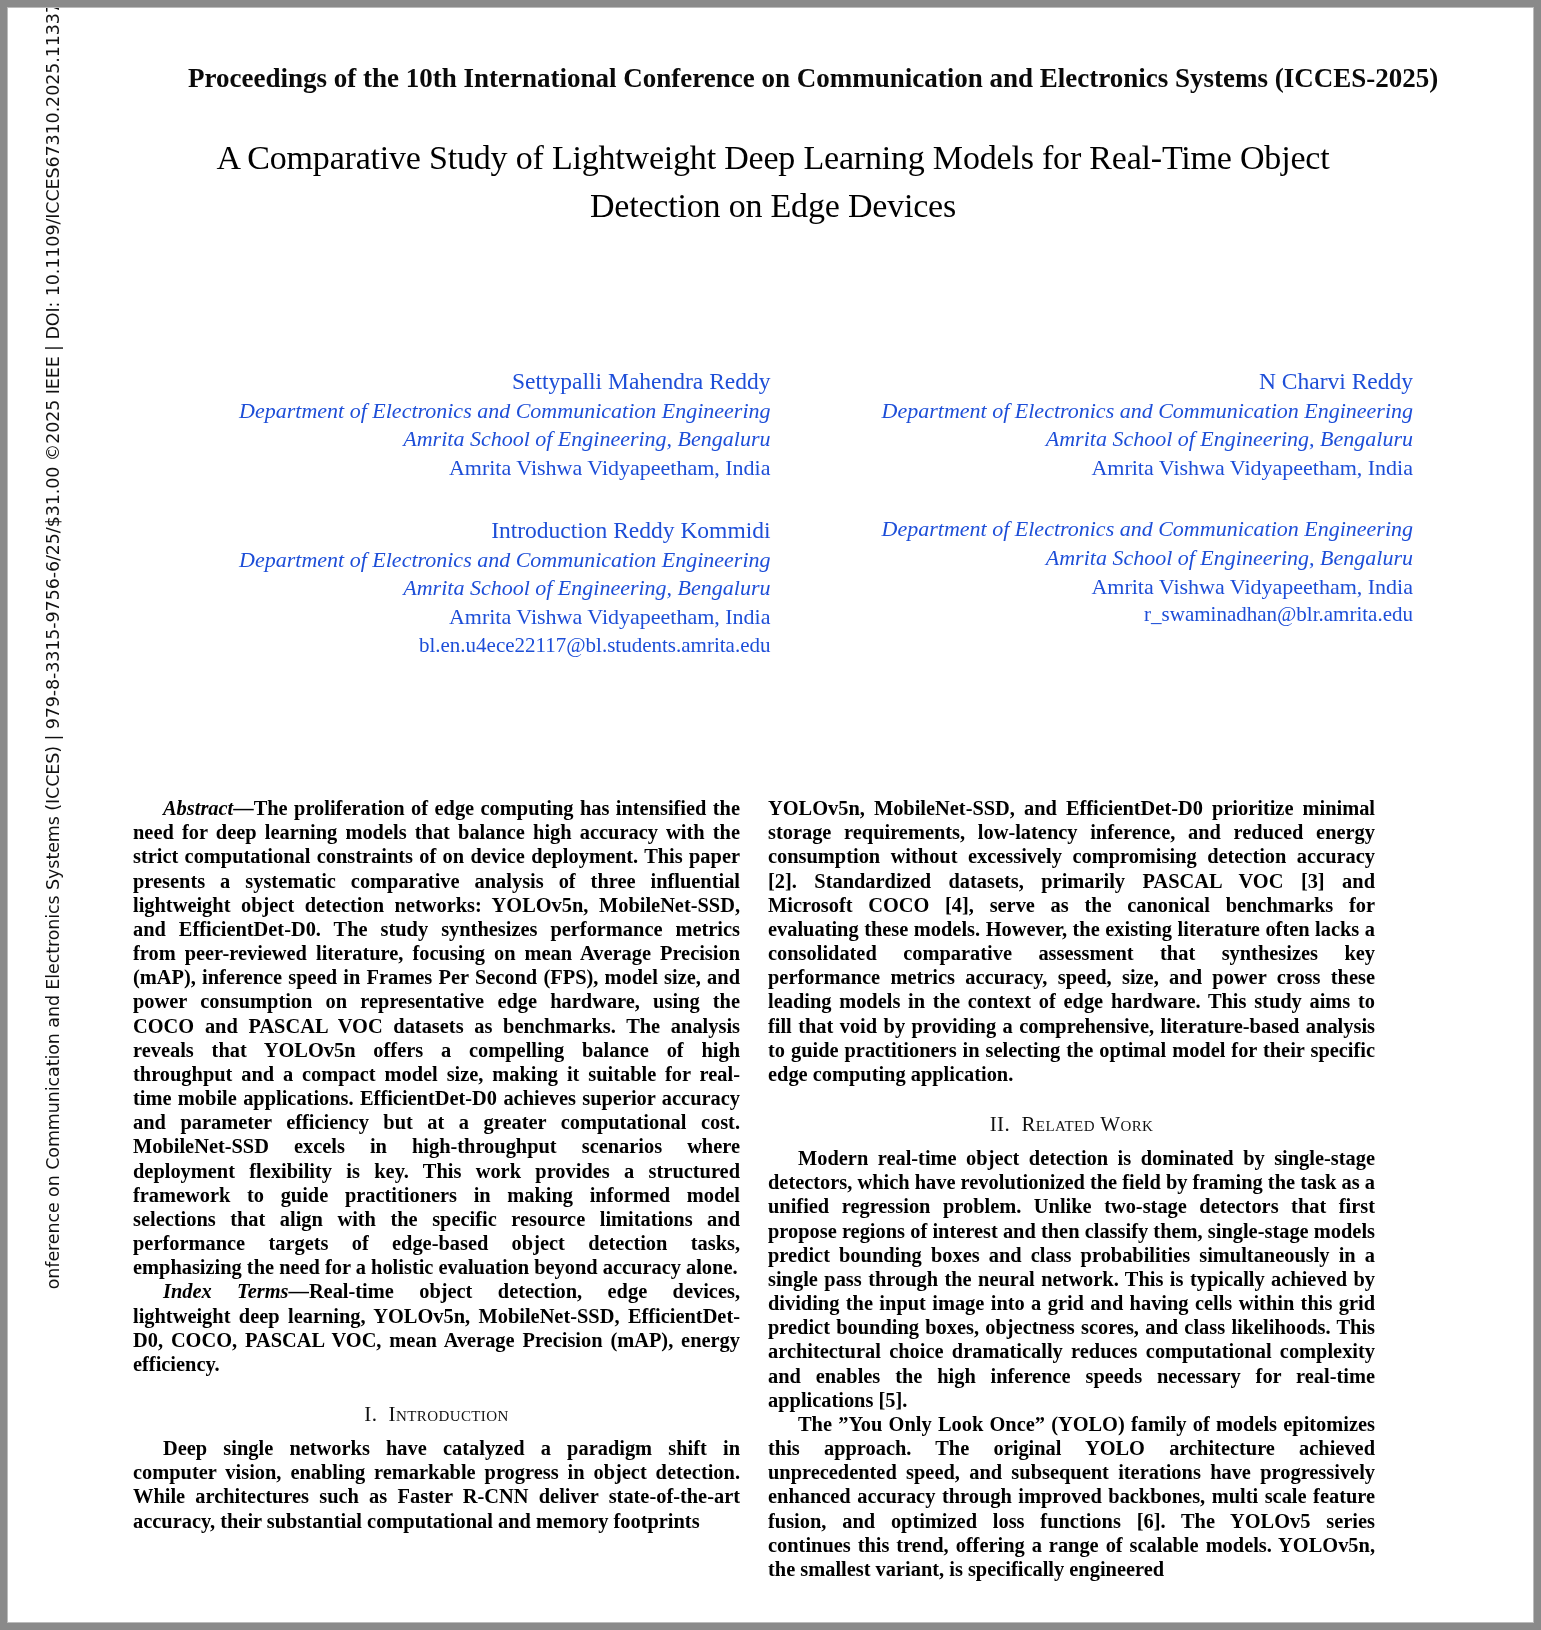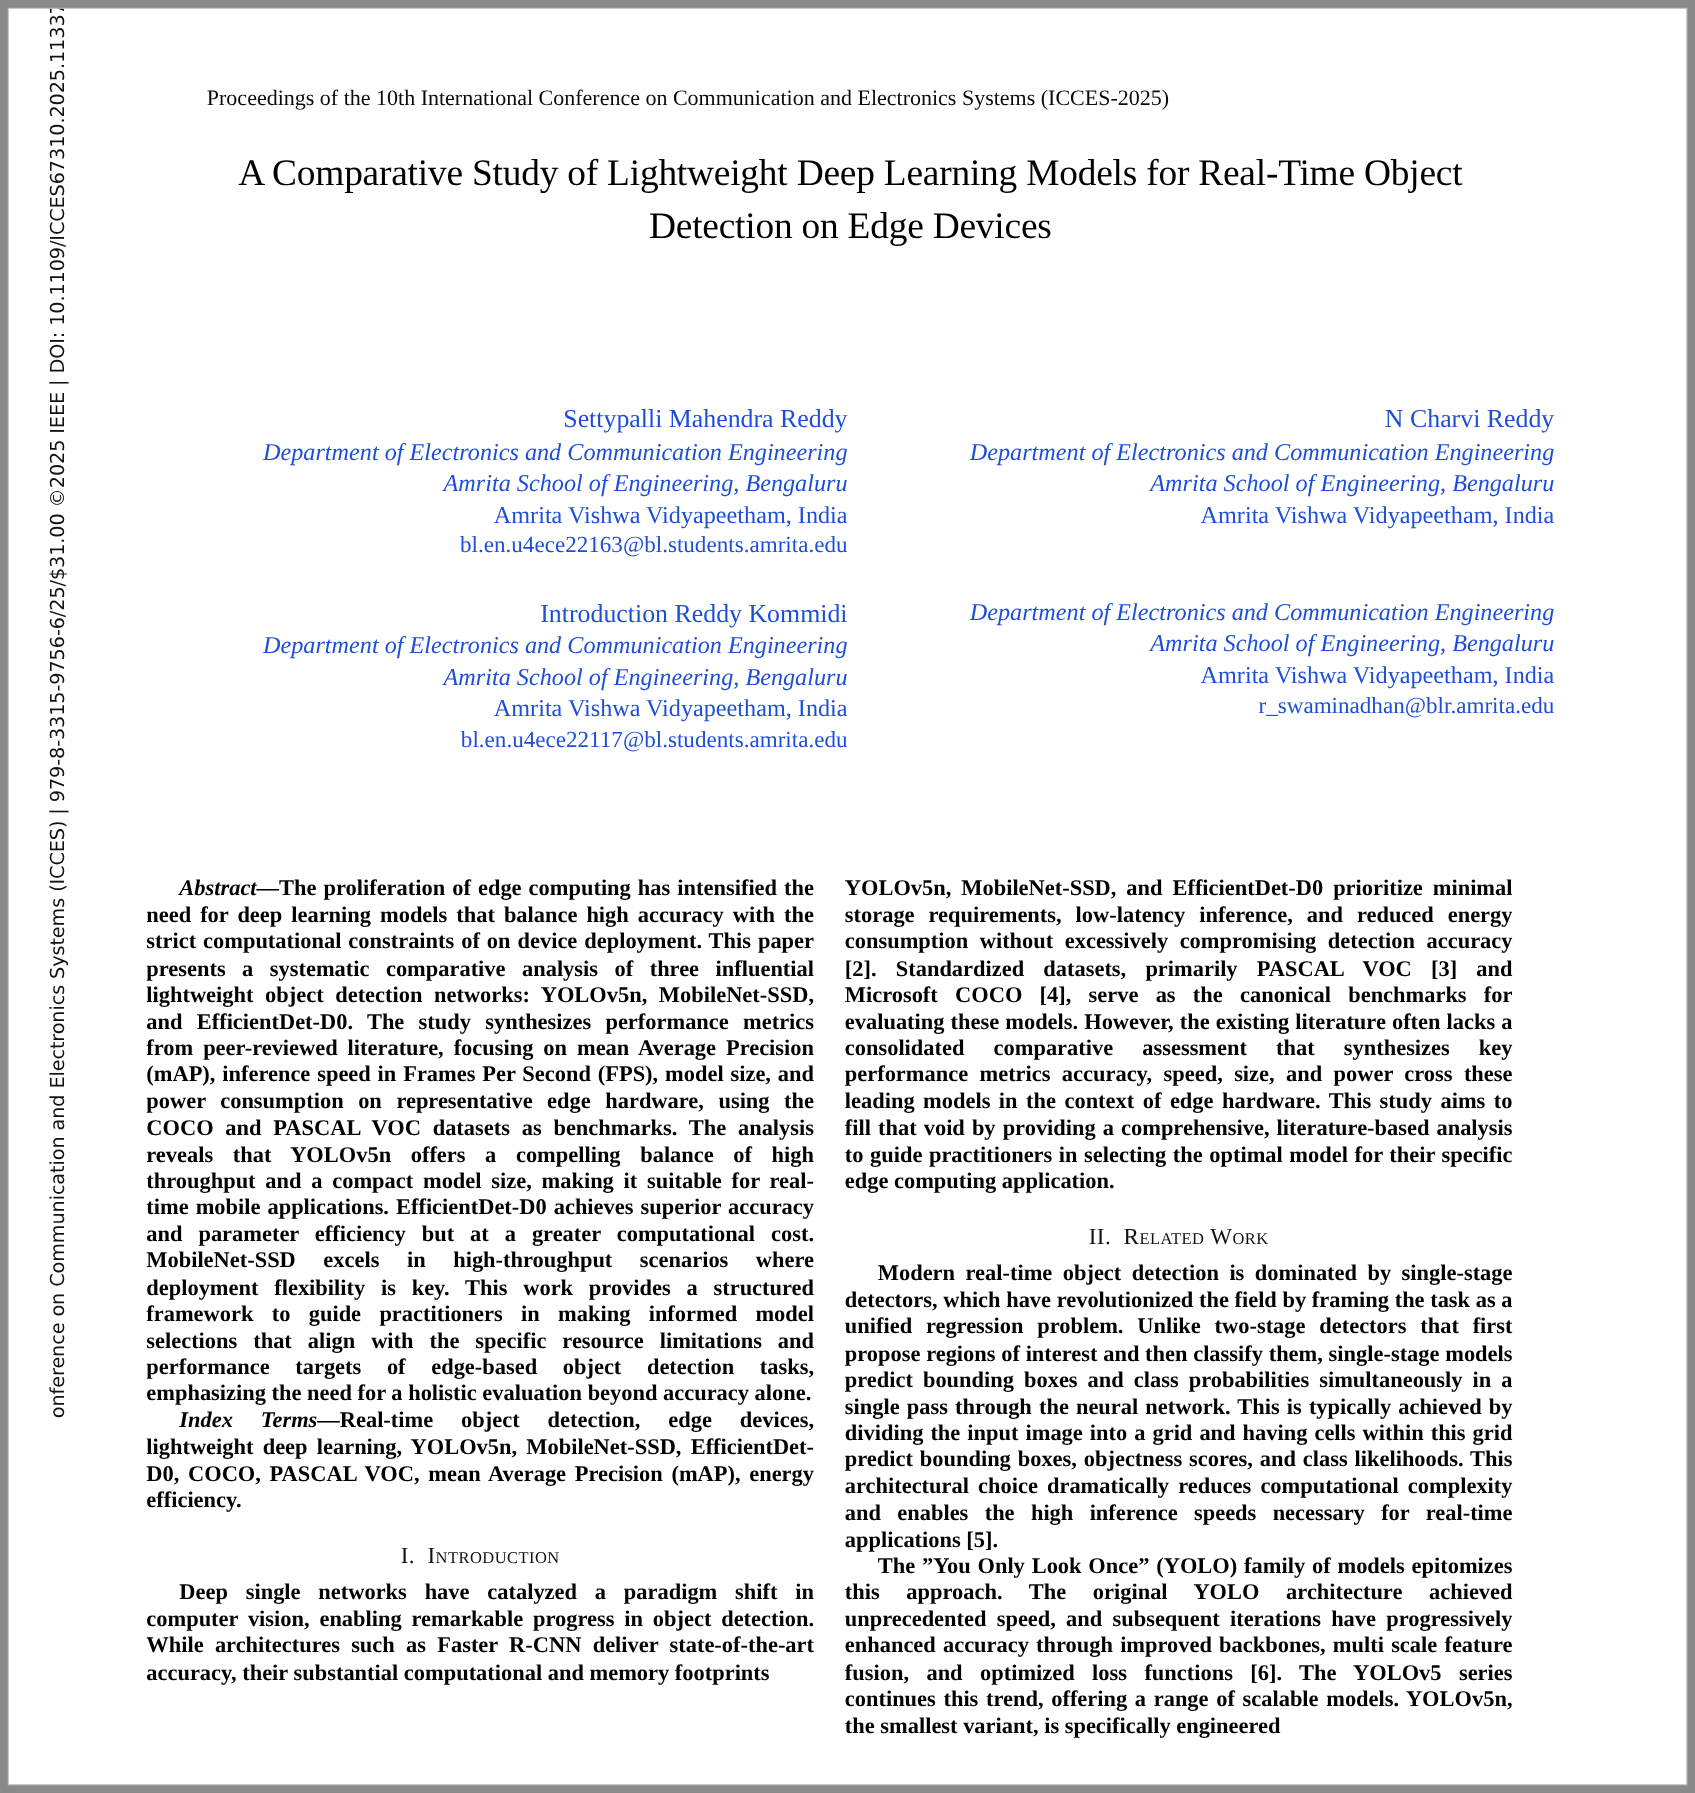--- a/index.html
+++ b/index.html
@@ -46,25 +46,26 @@
     color: #111111;
     white-space: nowrap;
     text-align: right;
     direction: ltr;
   }
 
   
   .conf-header {
     position: absolute;
     left: 180px;
-    top: 68px;
+    top: 52px;
     width: 1180px;
-    font-size: 20px;
+    font-size: 27px;
     line-height: 1.35;
     color: #0a0a0a;
+    font-weight: bold;
   }
   .conf-header div { white-space: nowrap; }
 
   
   .title {
     position: absolute;
     left: 145px;
     top: 126px;
     width: 1240px;
     text-align: center;
@@ -164,21 +165,20 @@
 
   <div class="title">A Comparative Study of Lightweight Deep Learning Models for Real-Time Object Detection on Edge Devices</div>
 
   <div class="authors">
     <div class="author-row">
       <div class="author">
         <div class="name">Settypalli Mahendra Reddy</div>
         <div class="aff">Department of Electronics and Communication Engineering</div>
         <div class="aff">Amrita School of Engineering, Bengaluru</div>
         <div class="plain">Amrita Vishwa Vidyapeetham, India</div>
-        <div class="email">bl.en.u4ece22163@bl.students.amrita.edu</div>
       </div>
       <div class="author">
         <div class="name">N Charvi Reddy</div>
         <div class="aff">Department of Electronics and Communication Engineering</div>
         <div class="aff">Amrita School of Engineering, Bengaluru</div>
         <div class="plain">Amrita Vishwa Vidyapeetham, India</div>
       </div>
     </div>
     <div class="author-row second">
       <div class="author">

